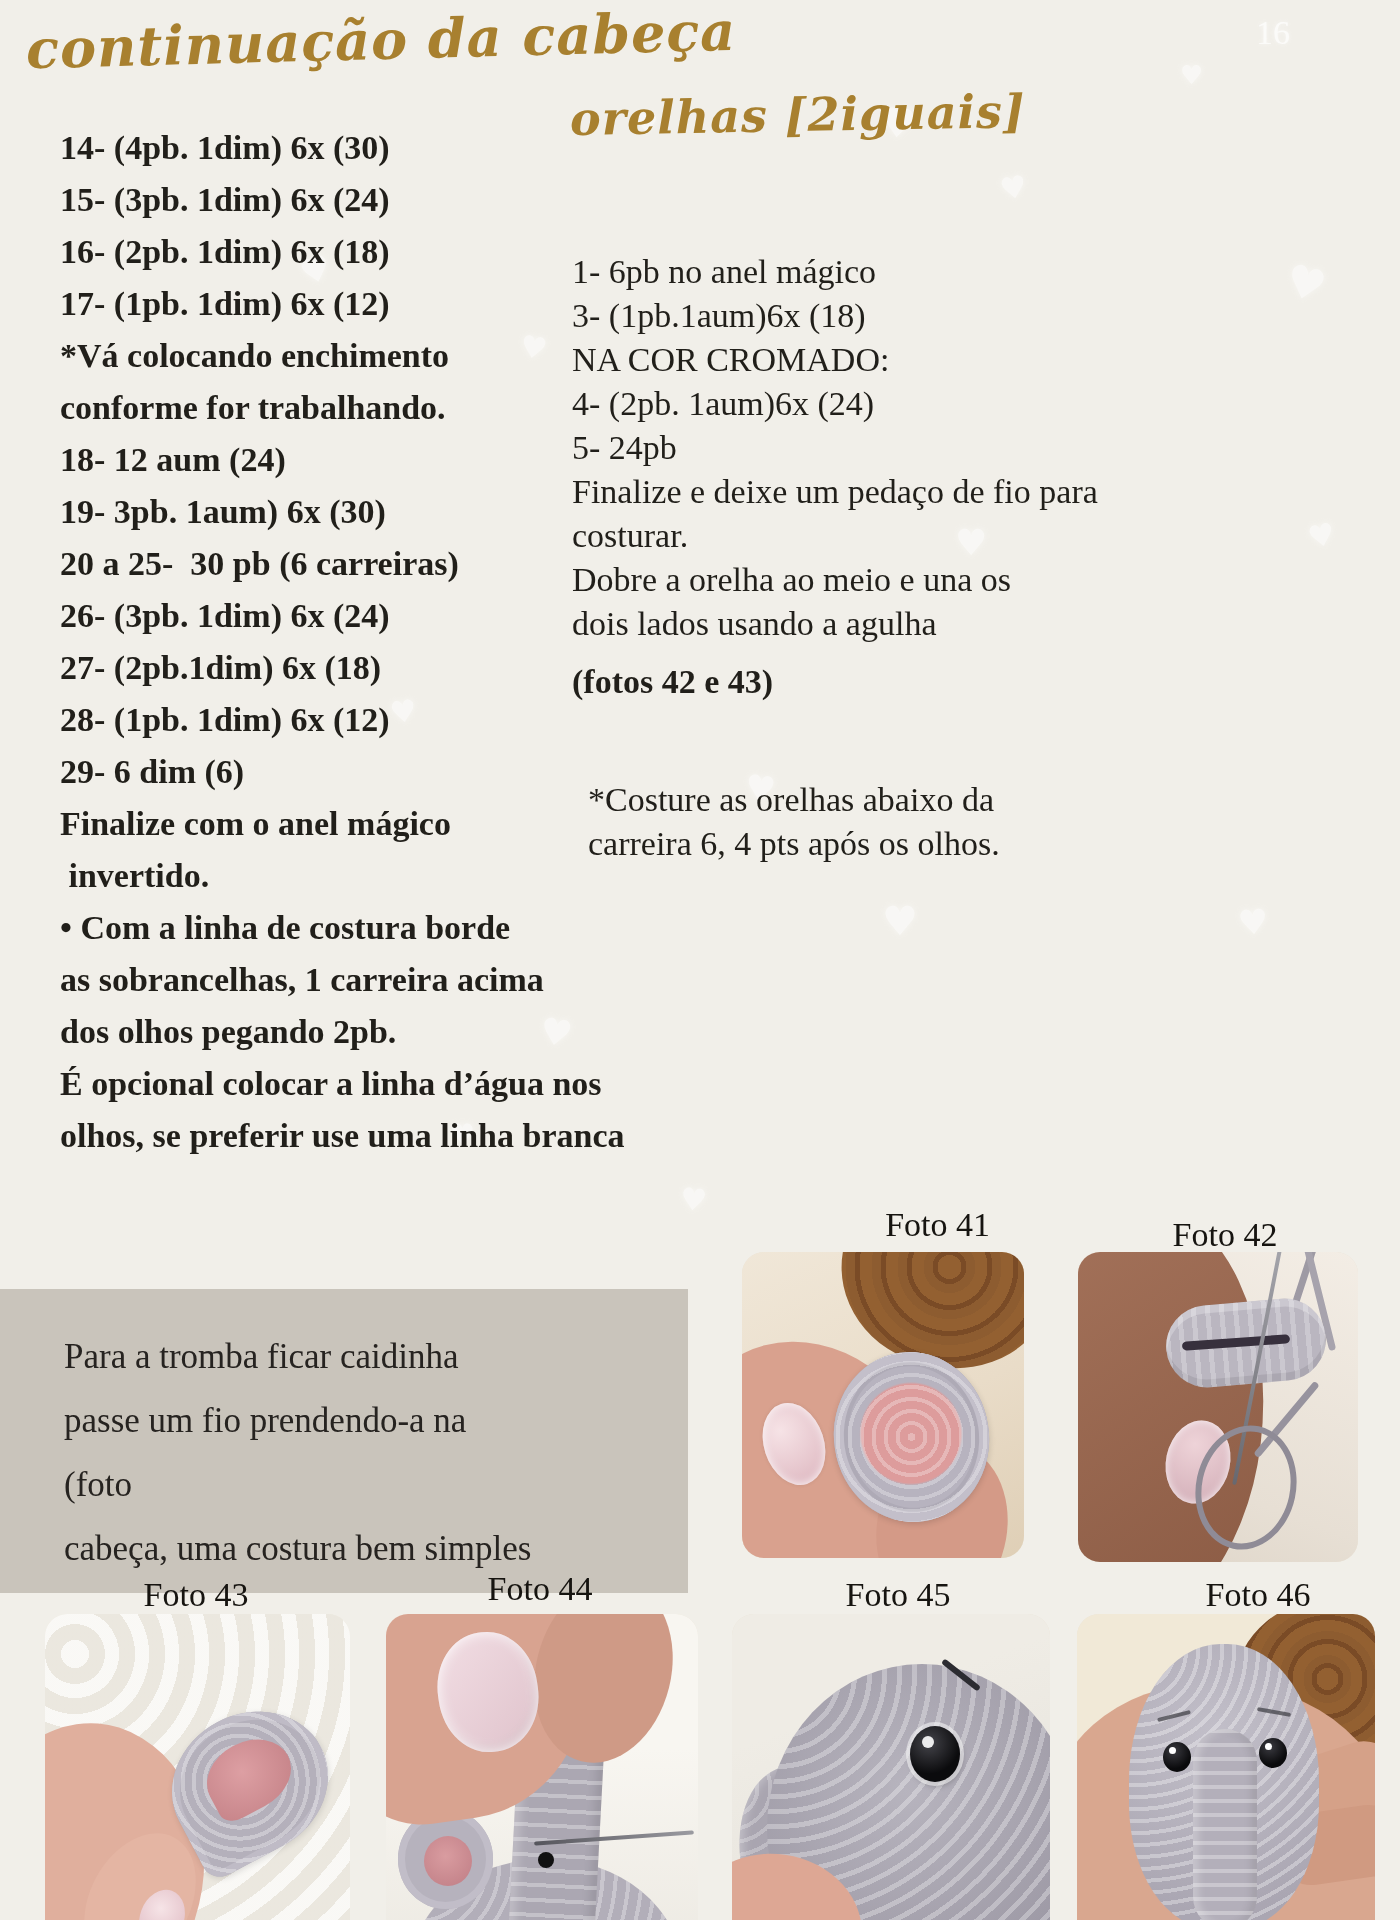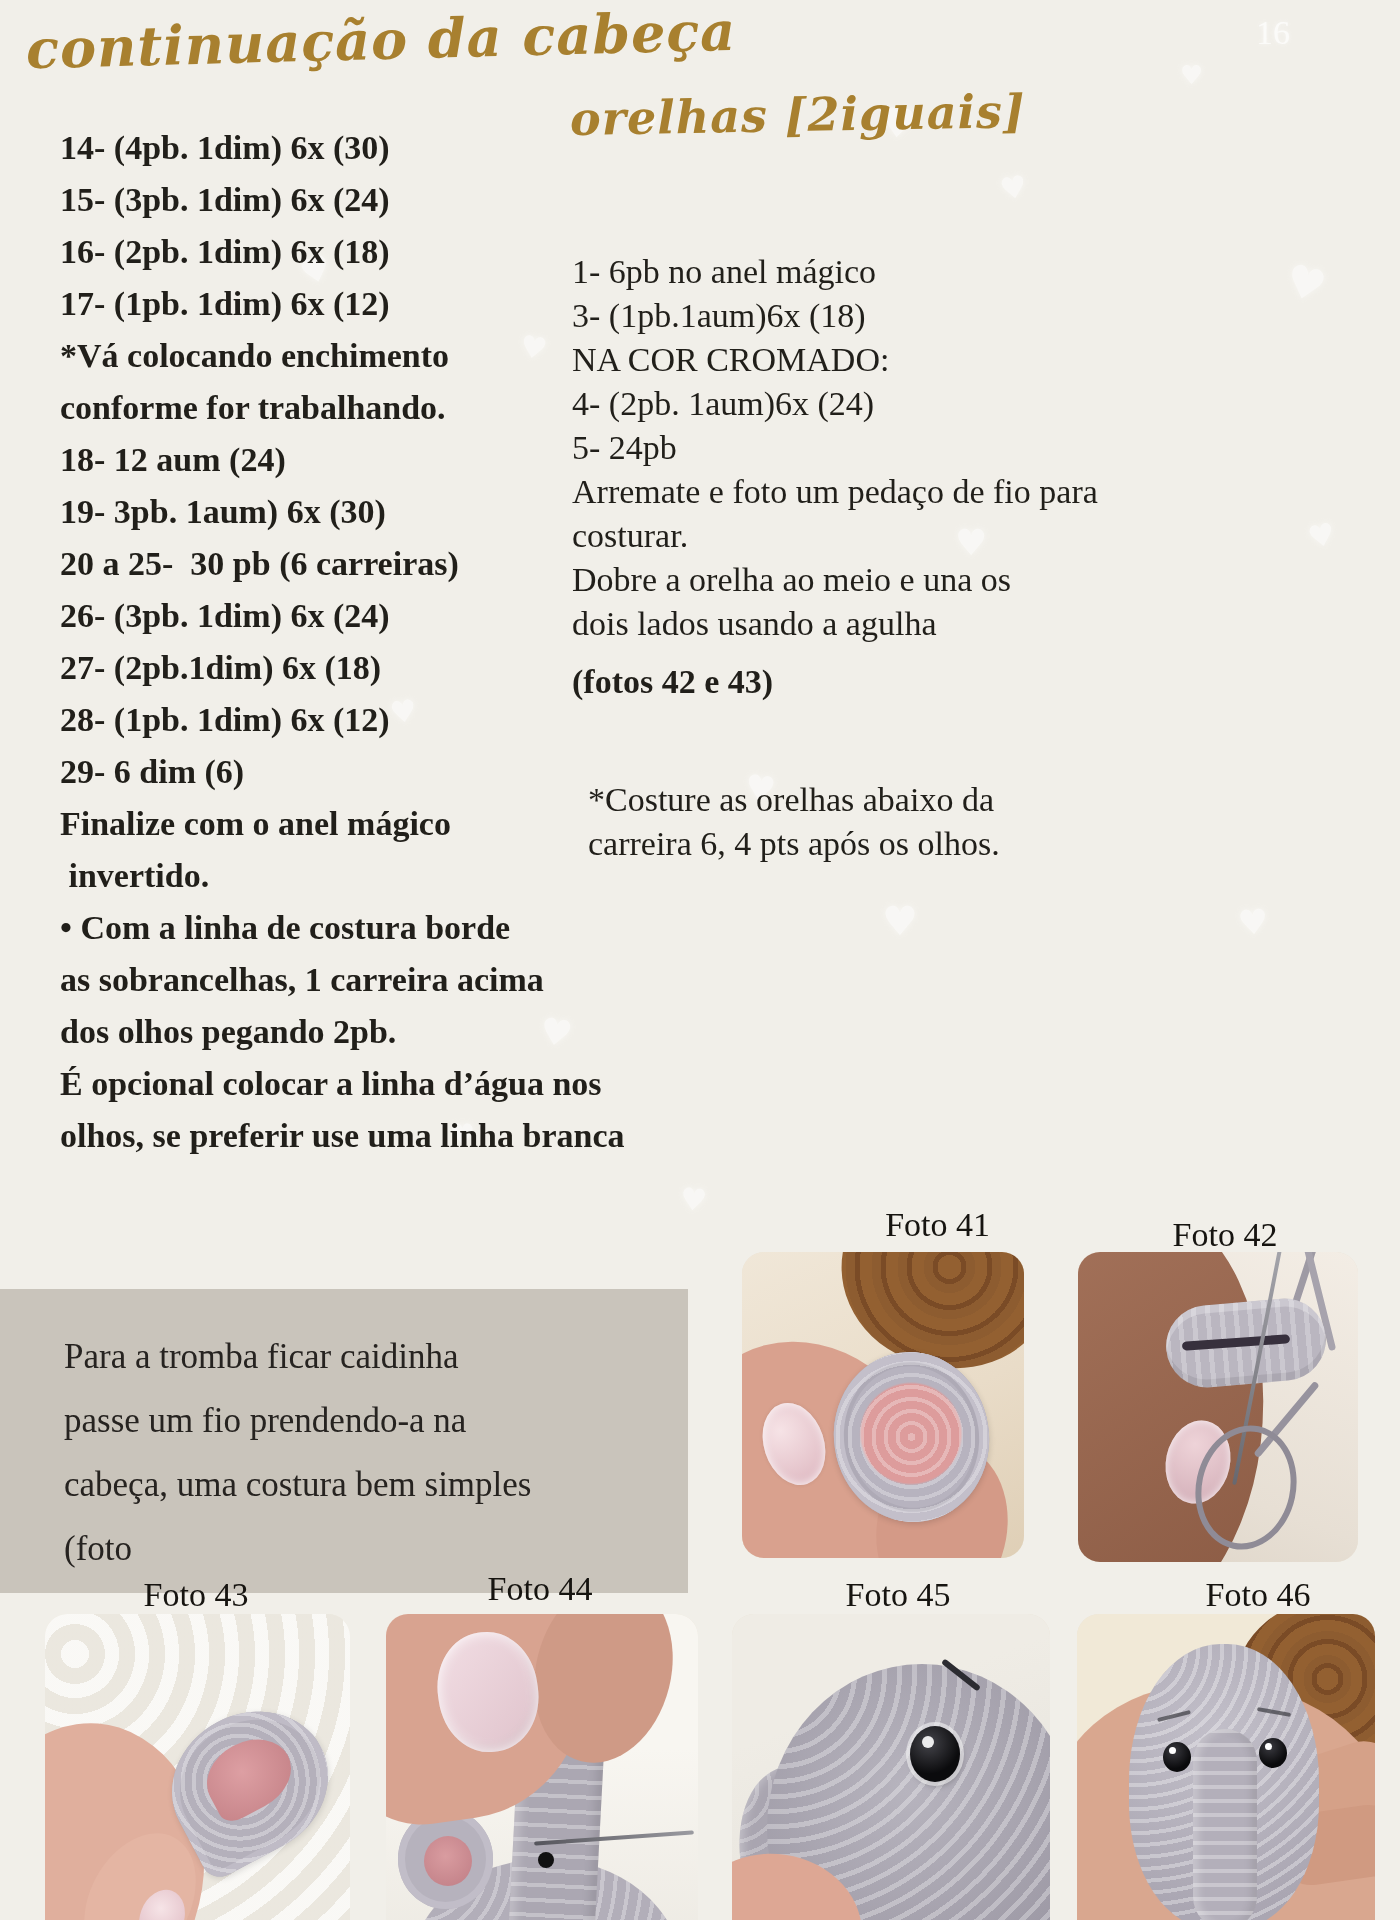--- a/index.html
+++ b/index.html
@@ -250,38 +250,38 @@
       <div class="line">É opcional colocar a linha d’água nos</div>
       <div class="line">olhos, se preferir use uma linha branca</div>
     </div>
 
   <div class="col col-right">
       <div class="line">1- 6pb no anel mágico</div>
       <div class="line">3- (1pb.1aum)6x (18)</div>
       <div class="line">NA COR CROMADO:</div>
       <div class="line">4- (2pb. 1aum)6x (24)</div>
       <div class="line">5- 24pb</div>
-      <div class="line">Arremate e foto um pedaço de fio para</div>
+      <div class="line">Finalize e deixe um pedaço de fio para</div>
       <div class="line">costurar.</div>
       <div class="line">Dobre a orelha ao meio e una os</div>
       <div class="line">dois lados usando a agulha</div>
       <div class="line">(fotos 42 e 43)</div>
     </div>
 
   <div class="col note-block">
       <div class="line">*Costure as orelhas abaixo da</div>
       <div class="line">carreira 6, 4 pts após os olhos.</div>
     </div>
 
   <div class="gray-box">
     <div class="inner">
         <div class="line">Para a tromba ficar caidinha</div>
         <div class="line">passe um fio prendendo-a na</div>
+        <div class="line">(foto</div>
         <div class="line">cabeça, uma costura bem simples</div>
-        <div class="line">(foto</div>
       </div>
   </div>
 
   <div class="photo-label" style="left:790px;top:1206px;text-align:right;">Foto 41</div>
   <div class="photo-label" style="left:1125px;top:1216px;">Foto 42</div>
   <div class="photo-label" style="left:96px;top:1576px;">Foto 43</div>
   <div class="photo-label" style="left:440px;top:1570px;">Foto 44</div>
   <div class="photo-label" style="left:798px;top:1576px;">Foto 45</div>
   <div class="photo-label" style="left:1158px;top:1576px;">Foto 46</div>
 

